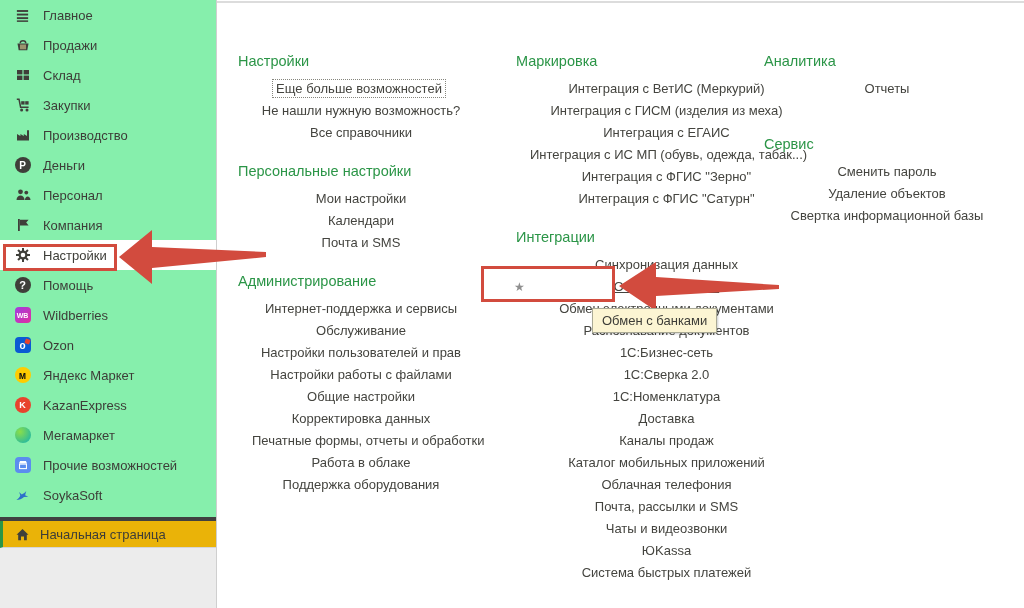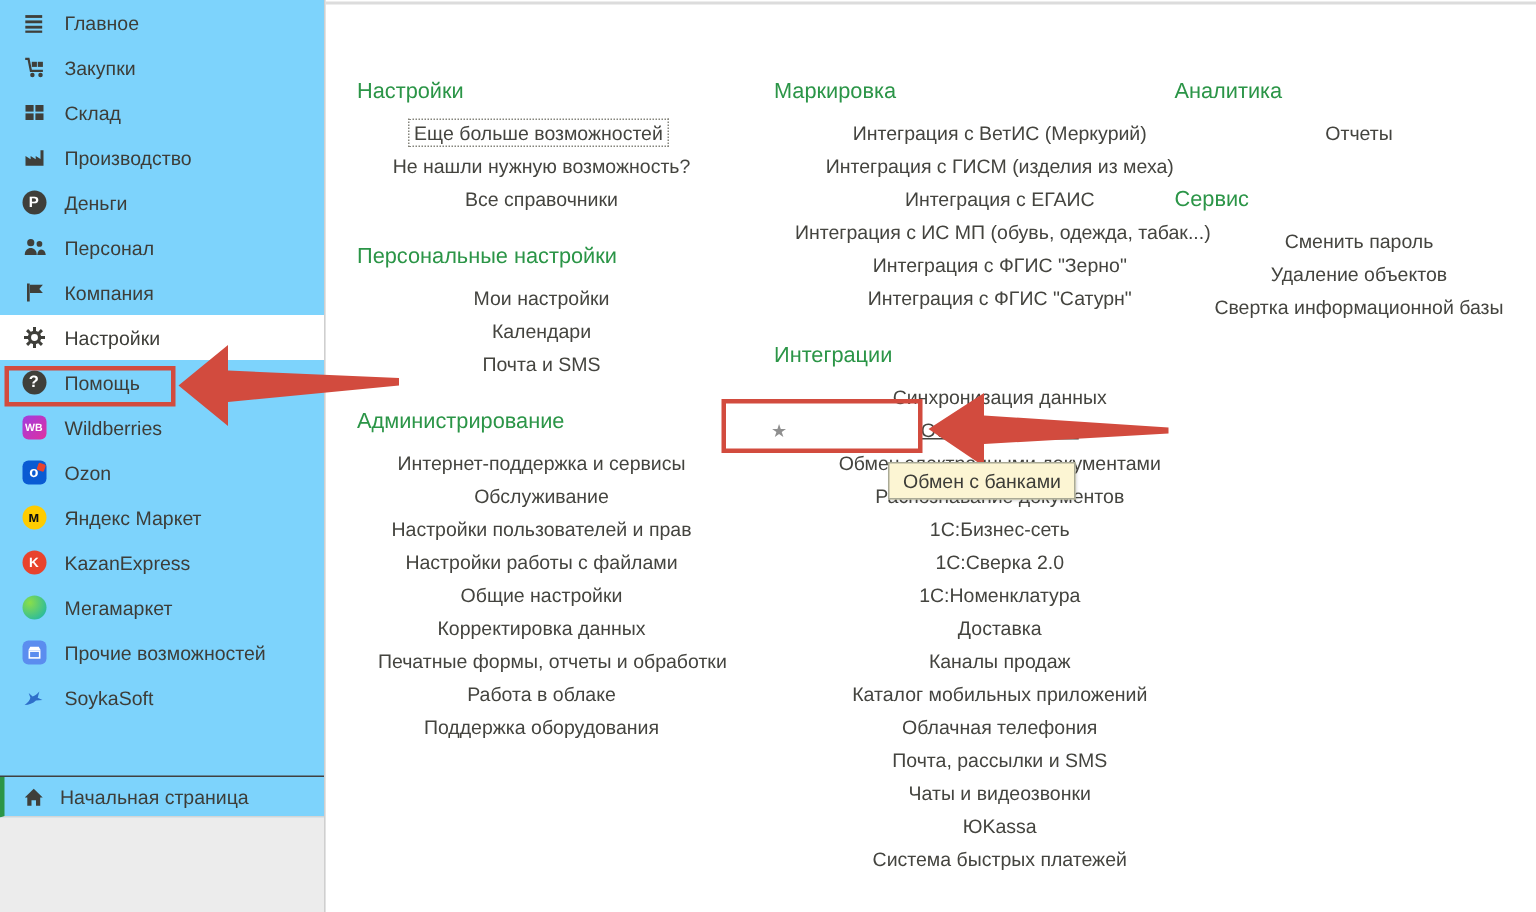--- a/index.html
+++ b/index.html
@@ -6,47 +6,47 @@
   body{
     width:1024px;height:608px;position:relative;overflow:hidden;
     background:#ffffff;
     font-family:"Liberation Sans","DejaVu Sans",sans-serif;
     color:#3d3d38;
   }
   
   .rail{position:absolute;left:0;top:0;width:217px;height:608px;
         border-right:1px solid #cfcfcf;box-sizing:border-box;
         display:flex;flex-direction:column;background:#ececec;}
-  .nav{background:#7dd3fc;height:517px;flex:0 0 auto;border-bottom:1px solid #404040;}
+  .nav{background:#86efac;height:517px;flex:0 0 auto;border-bottom:4px solid #404040;}
   .nav-item{height:30px;display:flex;align-items:center;padding-left:14px;cursor:pointer;}
   .nav-item.selected{background:#ffffff;}
   .nicon{width:17px;height:17px;flex:0 0 17px;display:flex;align-items:center;justify-content:center;margin-right:12px;}
   .nicon svg{display:block;}
   .nlabel{font-size:13px;color:#3d3d38;white-space:nowrap;}
   .badge{width:16px;height:16px;border-radius:4px;display:flex;align-items:center;justify-content:center;
          font-weight:bold;color:#fff;}
   .badge.round{border-radius:50%;}
   .b-wb{background:linear-gradient(135deg,#a13de0,#e0309f);font-size:7px;}
   .b-ozon{background:#0a5bd3;font-size:10px;position:relative;}
   .b-ozon::after{content:"";position:absolute;right:1px;top:2px;width:5px;height:5px;background:#e8432d;border-radius:1px;transform:rotate(20deg);}
   .b-ym{background:#ffcc00;color:#111;font-size:10px;}
   .b-ke{background:#e8432d;font-size:9px;}
   .b-mm{background:radial-gradient(circle at 30% 30%,#8ade4a,#12b2b2);}
   .b-mp{background:#5b8def;}
-  .home-tab{height:27px;background:#7dd3fc;border-left:3px solid #2b9547;
+  .home-tab{height:27px;background:#eab308;border-left:3px solid #2b9547;
             border-bottom:1px solid #d5d5d5;display:flex;align-items:center;padding-left:11px;box-sizing:border-box;cursor:pointer;}
   .home-tab .nicon{margin-right:9px;}
   .home-tab .nlabel{font-size:13px;}
   .rail-filler{flex:1 1 auto;background:#ececec;}
   
   .topline{position:absolute;left:217px;top:1px;right:0;height:2px;background:#dcdcdc;}
   .col{position:absolute;top:52px;}
   .col1{left:225px;width:245px;}
   .col2{left:503px;width:300px;}
-  .col3{left:770px;width:245px;}
+  .col3{left:751px;width:245px;}
   .sec{margin-bottom:18px;}
   .sec-title{font-size:14.5px;color:#2b9547;padding-left:13px;height:18px;line-height:18px;margin-bottom:8px;cursor:pointer;}
   .link{font-size:13px;color:#44443f;line-height:22px;height:22px;padding-left:27px;white-space:nowrap;cursor:pointer;text-align:center;}
   .link.dotted span{border:1px dotted #85857d;padding:1px 3px;margin-left:-4px;}
   .fav-row{position:relative;}
   .fav-row .star{position:absolute;left:11px;top:0;color:#8f8f8f;font-size:12px;cursor:pointer;}
   .fav-row .ulink{text-decoration:underline;}
   
   .redbox{position:absolute;border:3px solid #d24b3e;z-index:30;pointer-events:none;}
   .box1{left:3px;top:244px;width:108px;height:21px;}
@@ -68,46 +68,60 @@
               <rect x="2" y="2.2" width="12" height="2"></rect>
               <rect x="2" y="6" width="12" height="2"></rect>
               <rect x="2" y="9.8" width="12" height="2"></rect>
               <rect x="2" y="13.2" width="12" height="1.6"></rect>
             </g>
           </svg>
       </span>
       <span class="nlabel">Главное</span>
     </div>
 
+    <div class="nav-item">
+      <span class="nicon">
+        <svg width="16" height="16" viewBox="0 0 16 16">
+            <path d="M5.2 6.2 C5.2 3 10.8 3 10.8 6.2" fill="none" stroke="#3f3f3a" stroke-width="1.4"></path>
+            <path d="M2.5 6.5 h11 l-1.2 6.8 H3.7 Z" fill="#3f3f3a"></path>
+            <g stroke="#f8e9a0" stroke-width="1">
+              <line x1="6" y1="7.5" x2="6" y2="12.3"></line>
+              <line x1="8" y1="7.5" x2="8" y2="12.3"></line>
+              <line x1="10" y1="7.5" x2="10" y2="12.3"></line>
+            </g>
+          </svg>
+      </span>
+      <span class="nlabel">Продажи</span>
+    </div>
+
+    <div class="nav-item">
+      <span class="nicon">
+        <svg width="16" height="16" viewBox="0 0 16 16">
+            <g fill="#3f3f3a">
+              <rect x="2" y="3" width="5.4" height="4.4"></rect>
+              <rect x="8.6" y="3" width="5.4" height="4.4"></rect>
+              <rect x="2" y="8.6" width="5.4" height="4.4"></rect>
+              <rect x="8.6" y="8.6" width="5.4" height="4.4"></rect>
+            </g>
+          </svg>
+      </span>
+      <span class="nlabel">Склад</span>
+    </div>
 
     <div class="nav-item">
       <span class="nicon">
         <svg width="16" height="16" viewBox="0 0 16 16">
             <path d="M1.8 2.2 h2.2 l1.6 8 h8" fill="none" stroke="#3f3f3a" stroke-width="1.5"></path>
             <rect x="6.2" y="4.2" width="3.4" height="3.4" fill="#3f3f3a"></rect>
             <rect x="10.2" y="4.2" width="3.4" height="3.4" fill="#3f3f3a"></rect>
             <circle cx="6.6" cy="13" r="1.5" fill="#3f3f3a"></circle>
             <circle cx="12" cy="13" r="1.5" fill="#3f3f3a"></circle>
           </svg>
       </span>
       <span class="nlabel">Закупки</span>
-    </div>
-
-    <div class="nav-item">
-      <span class="nicon">
-        <svg width="16" height="16" viewBox="0 0 16 16">
-            <g fill="#3f3f3a">
-              <rect x="2" y="3" width="5.4" height="4.4"></rect>
-              <rect x="8.6" y="3" width="5.4" height="4.4"></rect>
-              <rect x="2" y="8.6" width="5.4" height="4.4"></rect>
-              <rect x="8.6" y="8.6" width="5.4" height="4.4"></rect>
-            </g>
-          </svg>
-      </span>
-      <span class="nlabel">Склад</span>
     </div>
 
     <div class="nav-item">
       <span class="nicon">
         <svg width="16" height="16" viewBox="0 0 16 16">
             <path d="M2 13.5 V7 l3.4 2.1 V7 L8.8 9.1 V7 l3.2 2 V3.2 h2 V13.5 Z" fill="#3f3f3a"></path>
           </svg>
       </span>
       <span class="nlabel">Производство</span>
     </div>
@@ -300,21 +314,21 @@
     <div class="link">ЮKassa</div>
     <div class="link">Система быстрых платежей</div>
   </div>
 </div>
 
 <div class="col col3">
   <div class="sec">
     <div class="sec-title">Аналитика</div>
     <div class="link">Отчеты</div>
   </div>
-  <div class="sec" style="margin-top:24px;">
+  <div class="sec" style="margin-top:35px;">
     <div class="sec-title">Сервис</div>
     <div class="link">Сменить пароль</div>
     <div class="link">Удаление объектов</div>
     <div class="link">Свертка информационной базы</div>
   </div>
 </div>
 
 <div class="redbox box1"></div>
 <div class="redbox box2"></div>
 

